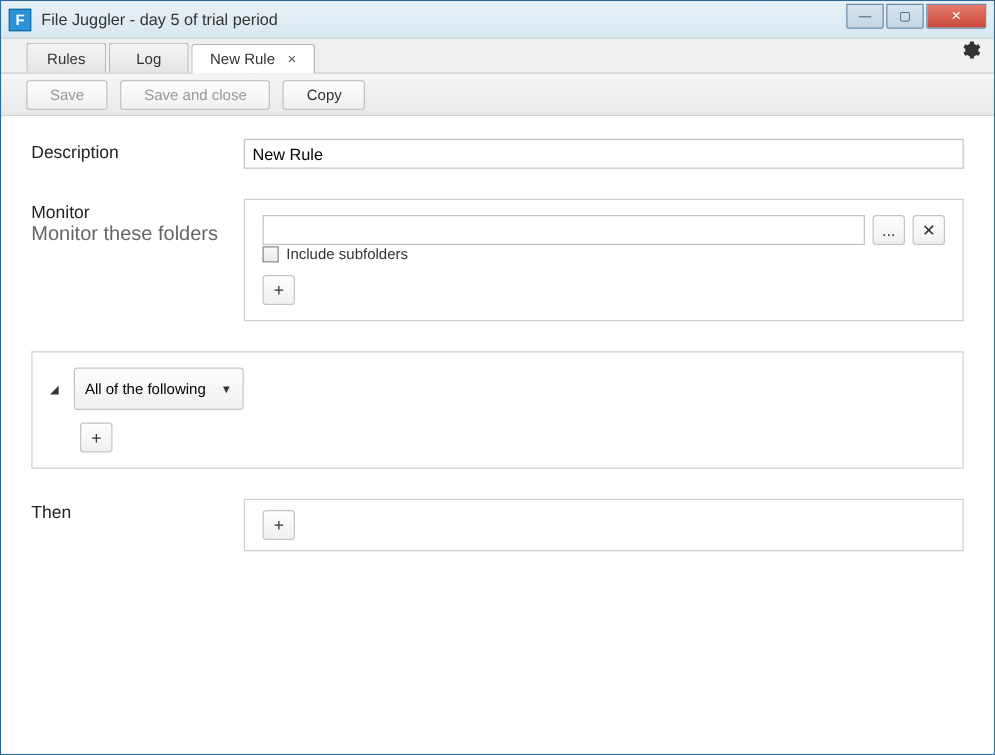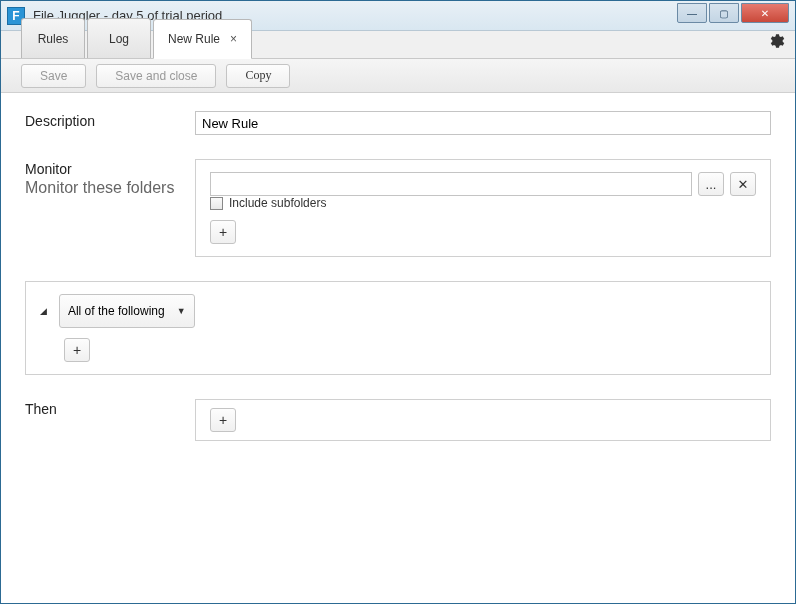--- a/index.html
+++ b/index.html
@@ -9,29 +9,29 @@
 
 .titlebar { height: 30px; background: linear-gradient(#e8f0f6 0%, #d9e7f1 100%); display: flex; align-items: center; padding-left: 6px; border-bottom: 1px solid #b8c8d4; }
 .titlebar .appicon { width: 18px; height: 18px; background: #2a94d6; color: #fff; font-weight: bold; font-size: 12px; display: flex; align-items: center; justify-content: center; border: 1px solid #1a6ea5; }
 .titlebar .title { margin-left: 8px; font-size: 13px; color: #333; flex: 1; }
 .winbtns { display: flex; }
 .winbtn { width: 30px; height: 20px; margin-top: -5px; display: flex; align-items: center; justify-content: center; font-size: 10px; border: 1px solid #6b8aa5; border-radius: 0 0 2px 2px; margin-right: 2px; }
 .winbtn.min, .winbtn.max { background: linear-gradient(#d8e4ee,#c3d5e4); color: #2a4a66; }
 .winbtn.close { background: linear-gradient(#e67a6f,#c9493a); color: #fff; width: 48px; margin-right: 6px; }
 
 .tabbar { height: 28px; background: #f0f0f0; display: flex; align-items: flex-end; padding: 0 10px 0 20px; border-bottom: 1px solid #c8c8c8; }
-.tab { height: 40px; min-width: 64px; padding: 0 14px; margin-right: 2px; background: linear-gradient(#f5f5f5,#e4e4e4); border: 1px solid #b8b8b8; border-bottom: none; border-radius: 3px 3px 0 0; font-size: 12px; color: #333; display: flex; align-items: center; justify-content: center; cursor: pointer; }
+.tab { height: 24px; min-width: 64px; padding: 0 14px; margin-right: 2px; background: linear-gradient(#f5f5f5,#e4e4e4); border: 1px solid #b8b8b8; border-bottom: none; border-radius: 3px 3px 0 0; font-size: 12px; color: #333; display: flex; align-items: center; justify-content: center; cursor: pointer; }
 .tab.active { background: #fff; border-bottom: 1px solid #fff; margin-bottom: -1px; }
 .tab .tabclose { margin-left: 10px; font-size: 12px; color: #555; }
 .gear { margin-left: auto; margin-bottom: 4px; color: #333; }
 .gear svg { width: 18px; height: 18px; }
 
 .toolbar { height: 34px; background: linear-gradient(#f5f5f5,#e9e9e9); border-bottom: 1px solid #d0d0d0; display: flex; align-items: center; padding: 0 20px; gap: 10px; }
 .tbtn { height: 24px; padding: 0 18px; font-size: 12px; background: linear-gradient(#fdfdfd,#f0f0f0); border: 1px solid #c4c4c4; border-radius: 3px; color: #999; cursor: pointer; }
-.tbtn.enabled { color: #333; font-family: Liberation Serif, serif; }
+.tbtn.enabled { color: #333; }
 
 .content { flex: 1; overflow-y: auto; padding: 18px 24px 0 24px; background: #fff; }
 .section { display: flex; margin-bottom: 24px; }
 .labelcol { width: 170px; padding-top: 2px; }
 .labelcol .h { font-size: 14px; color: #222; font-weight: 400; }
 .labelcol .sub { font-size: 16px; color: #666; margin-top: 2px; }
 .fieldcol { flex: 1; }
 
 .panel { border: 1px solid #d0d0d0; padding: 12px 14px; background: #fff; }
 .textfield { width: 100%; height: 24px; border: 1px solid #c4c4c4; padding: 0 6px; font-size: 13px; }

